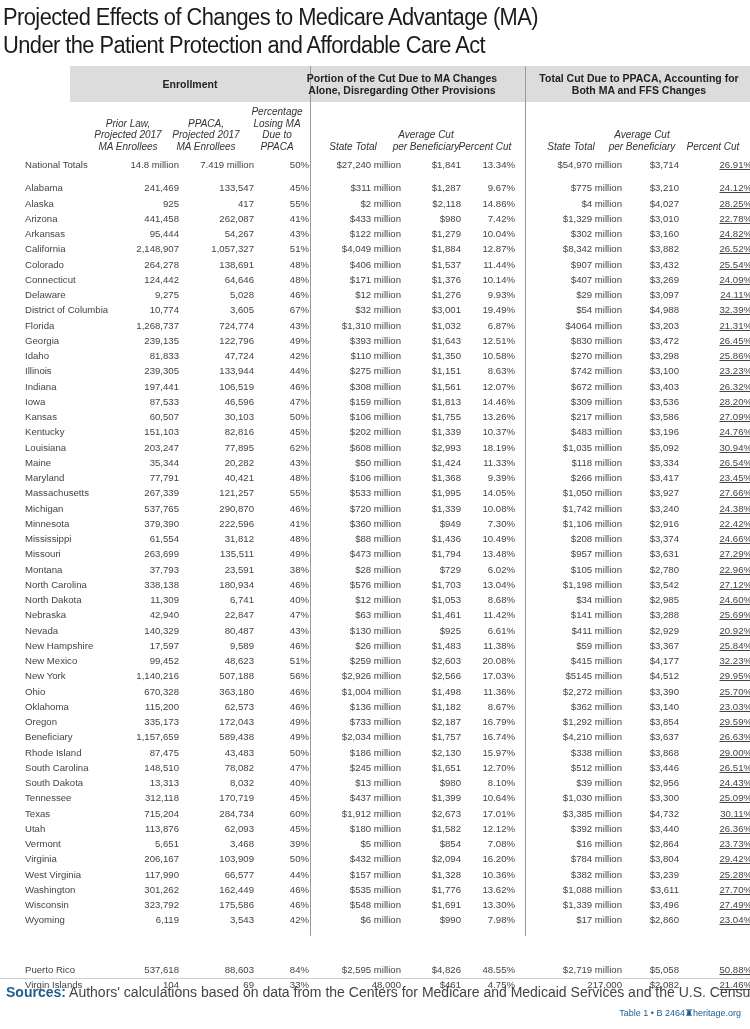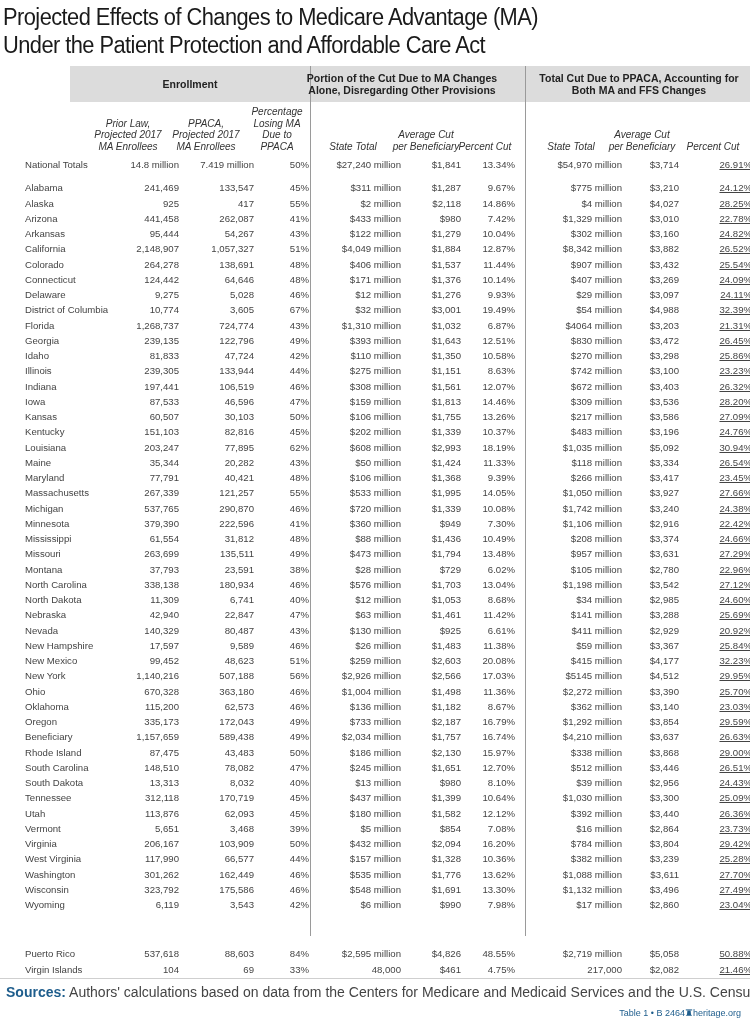--- a/index.html
+++ b/index.html
@@ -575,20 +575,32 @@
       <span class="cell c2 r">170,719</span>
       <span class="cell c3 r">45%</span>
       <span class="cell c4 r">$437 million</span>
       <span class="cell c5 r">$1,399</span>
       <span class="cell c6 r">10.64%</span>
       <span class="cell c7 r">$1,030 million</span>
       <span class="cell c8 r">$3,300</span>
       <span class="cell c9 r">25.09%</span>
     </div>
     <div class="row">
+      <span class="cell c0">Texas</span>
+      <span class="cell c1 r">715,204</span>
+      <span class="cell c2 r">284,734</span>
+      <span class="cell c3 r">60%</span>
+      <span class="cell c4 r">$1,912 million</span>
+      <span class="cell c5 r">$2,673</span>
+      <span class="cell c6 r">17.01%</span>
+      <span class="cell c7 r">$3,385 million</span>
+      <span class="cell c8 r">$4,732</span>
+      <span class="cell c9 r">30.11%</span>
+    </div>
+    <div class="row">
       <span class="cell c0">Utah</span>
       <span class="cell c1 r">113,876</span>
       <span class="cell c2 r">62,093</span>
       <span class="cell c3 r">45%</span>
       <span class="cell c4 r">$180 million</span>
       <span class="cell c5 r">$1,582</span>
       <span class="cell c6 r">12.12%</span>
       <span class="cell c7 r">$392 million</span>
       <span class="cell c8 r">$3,440</span>
       <span class="cell c9 r">26.36%</span>
@@ -642,21 +654,21 @@
       <span class="cell c9 r">27.70%</span>
     </div>
     <div class="row">
       <span class="cell c0">Wisconsin</span>
       <span class="cell c1 r">323,792</span>
       <span class="cell c2 r">175,586</span>
       <span class="cell c3 r">46%</span>
       <span class="cell c4 r">$548 million</span>
       <span class="cell c5 r">$1,691</span>
       <span class="cell c6 r">13.30%</span>
-      <span class="cell c7 r">$1,132 million</span>
+      <span class="cell c7 r">$1,339 million</span>
       <span class="cell c8 r">$3,496</span>
       <span class="cell c9 r">27.49%</span>
     </div>
     <div class="row">
       <span class="cell c0">Wyoming</span>
       <span class="cell c1 r">6,119</span>
       <span class="cell c2 r">3,543</span>
       <span class="cell c3 r">42%</span>
       <span class="cell c4 r">$6 million</span>
       <span class="cell c5 r">$990</span>

